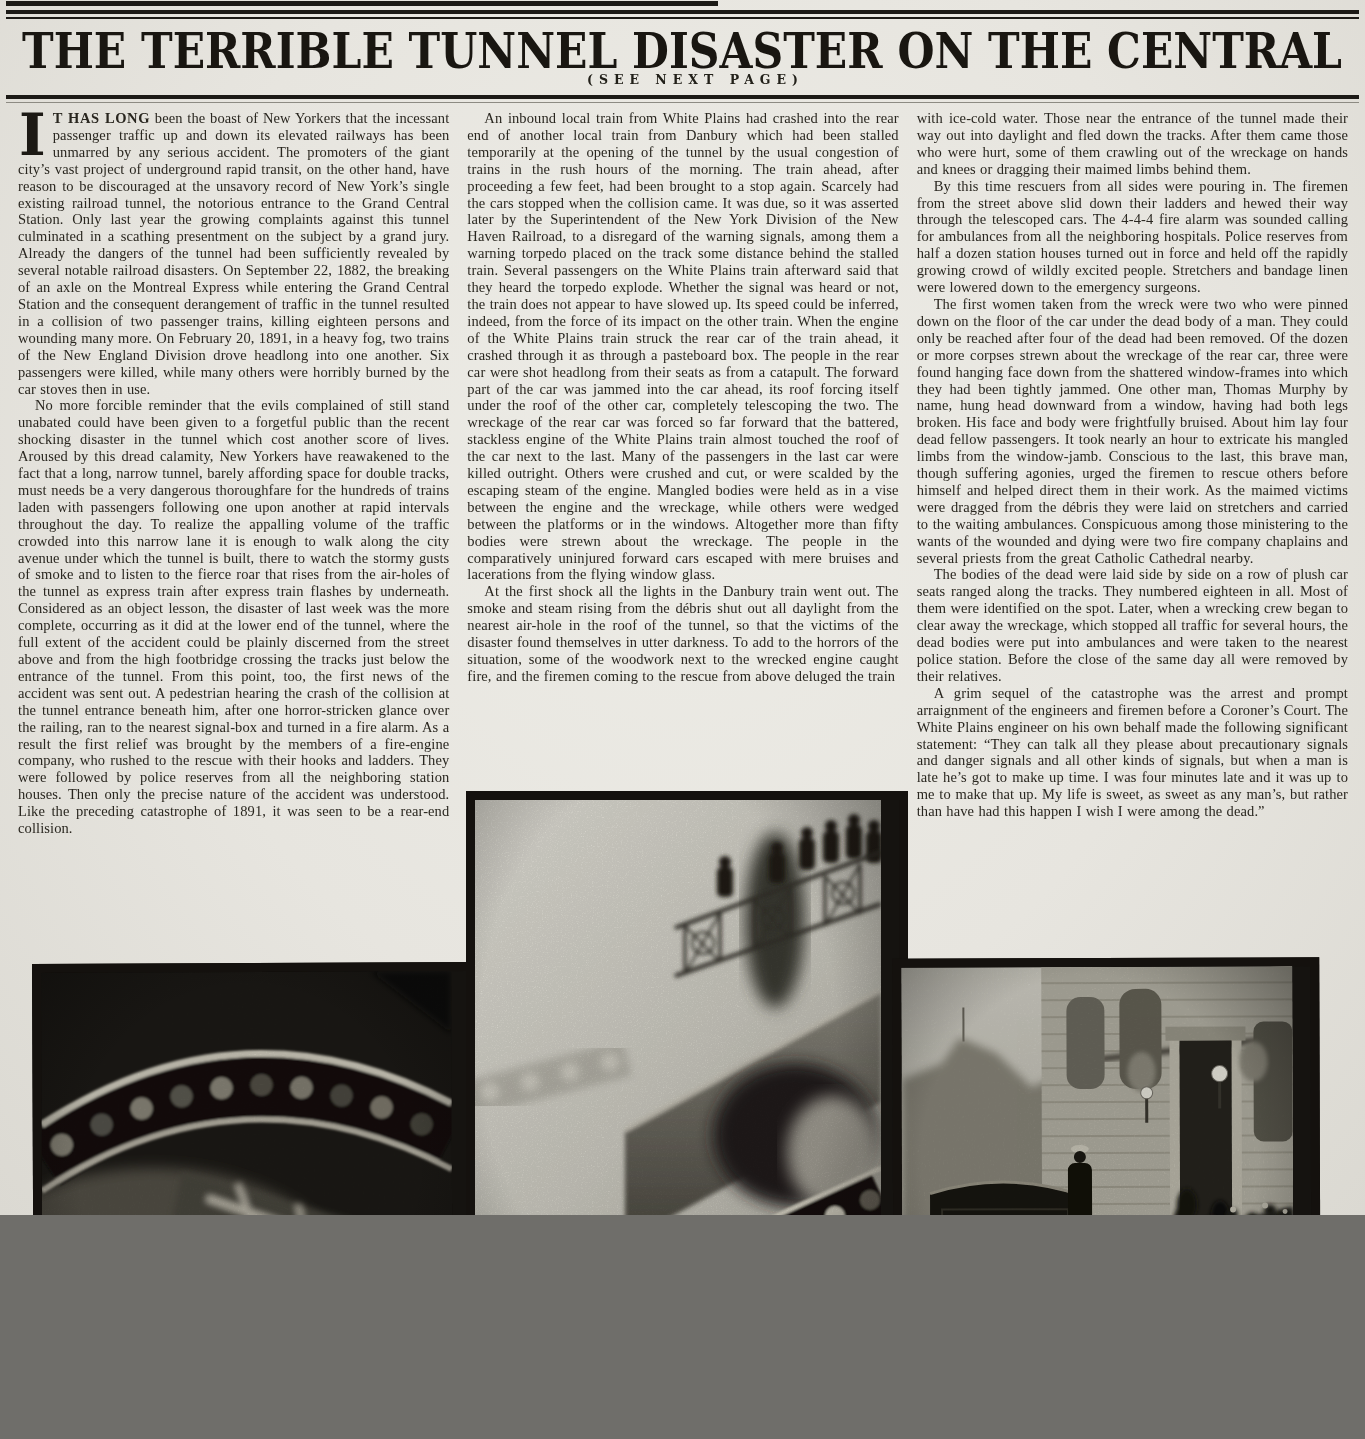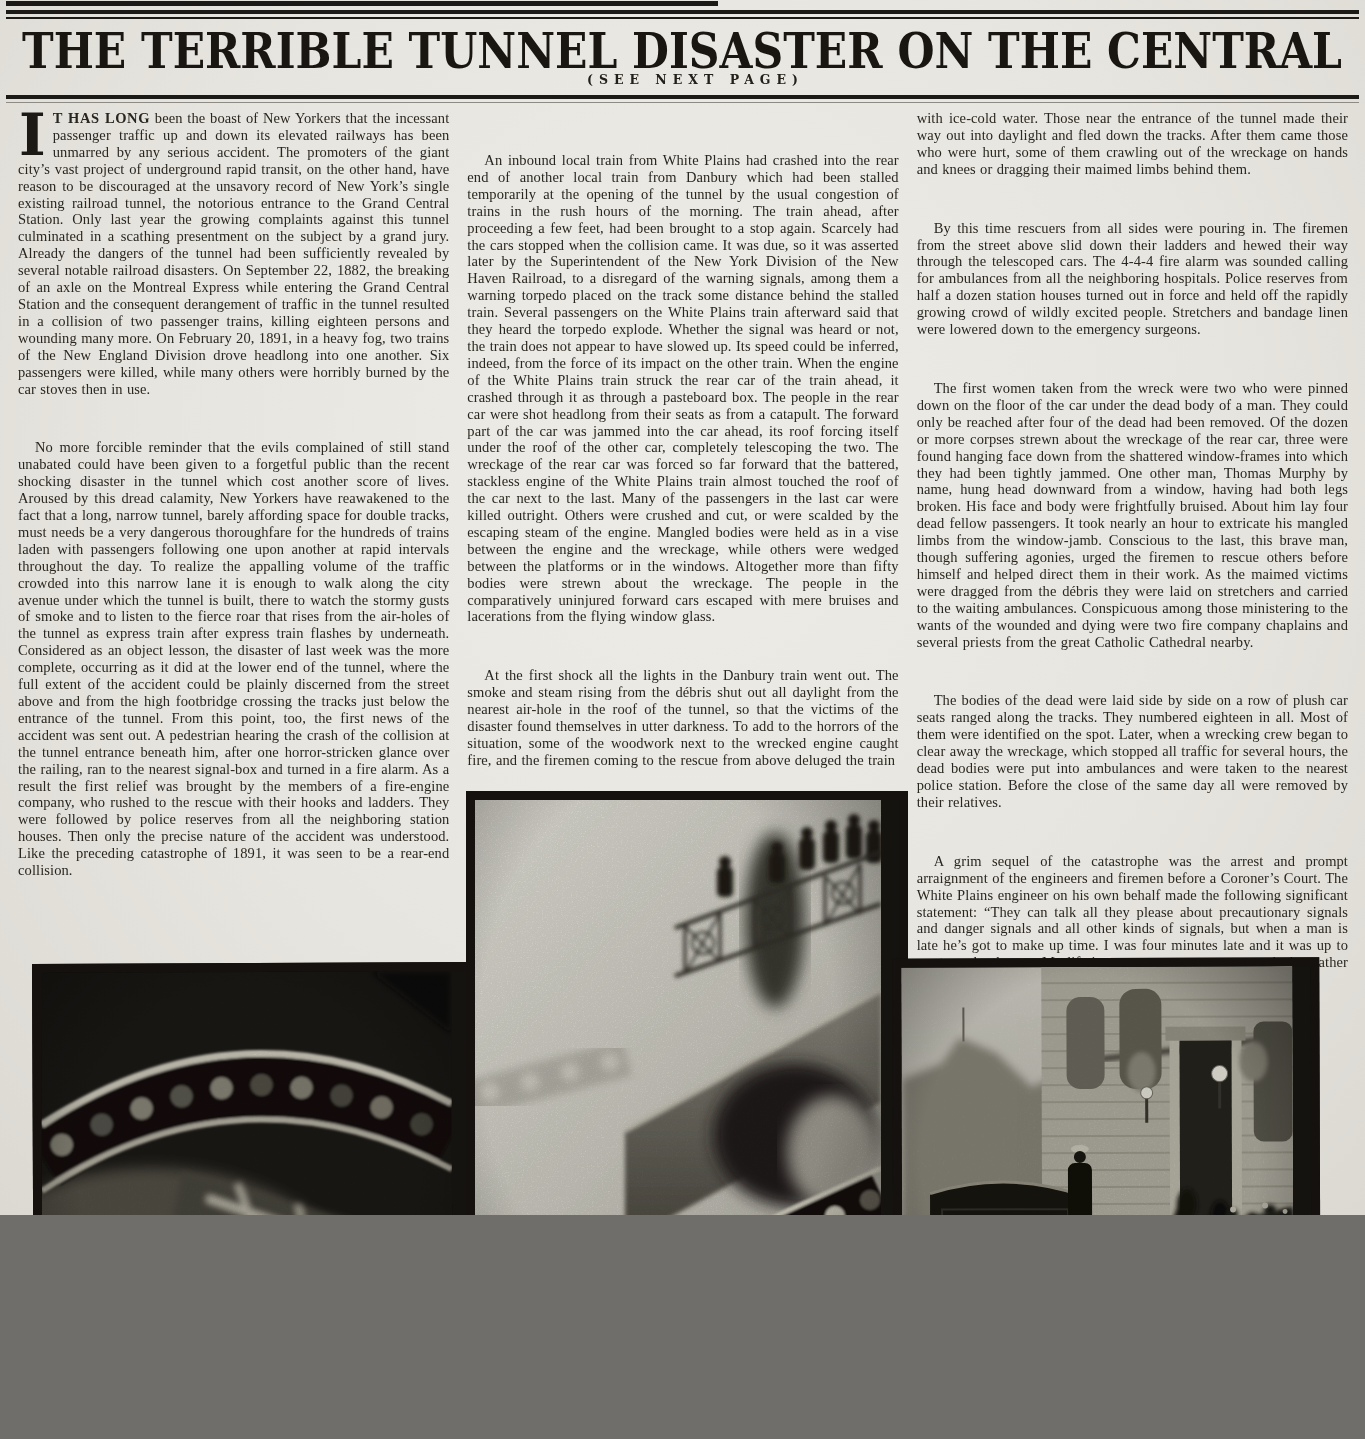--- a/index.html
+++ b/index.html
@@ -16,21 +16,21 @@
     font-family:"DejaVu Serif", serif;font-weight:bold;font-size:12.5px;
     letter-spacing:6px;color:#222019;
   }
   .columns{
     position:absolute;left:18px;top:110px;width:1330px;
     display:grid;grid-template-columns:1fr 1fr 1fr;column-gap:18px;
     text-align:justify;font-size:14.5px;line-height:16.9px;
     letter-spacing:0.1px;word-spacing:0.6px;color:#29261f;
   }
   .columns p{margin:0;}
-  .columns p.indent{text-indent:17px;margin-top:42px;}
+  .columns p.indent{text-indent:17px;}
   .dropcap{
     float:left;font-family:"DejaVu Serif", serif;font-weight:bold;
     font-size:57px;line-height:46px;padding:2px 7px 0 1px;color:#1c1914;
   }
   .lead{font-weight:bold;letter-spacing:0.6px;}
   .photo{position:absolute;border:9px solid #14110e;background:#151310;}
   .photo svg{display:block;}
   .caption{
     position:absolute;text-align:center;
     font-family:"Liberation Sans", sans-serif;font-size:11px;

